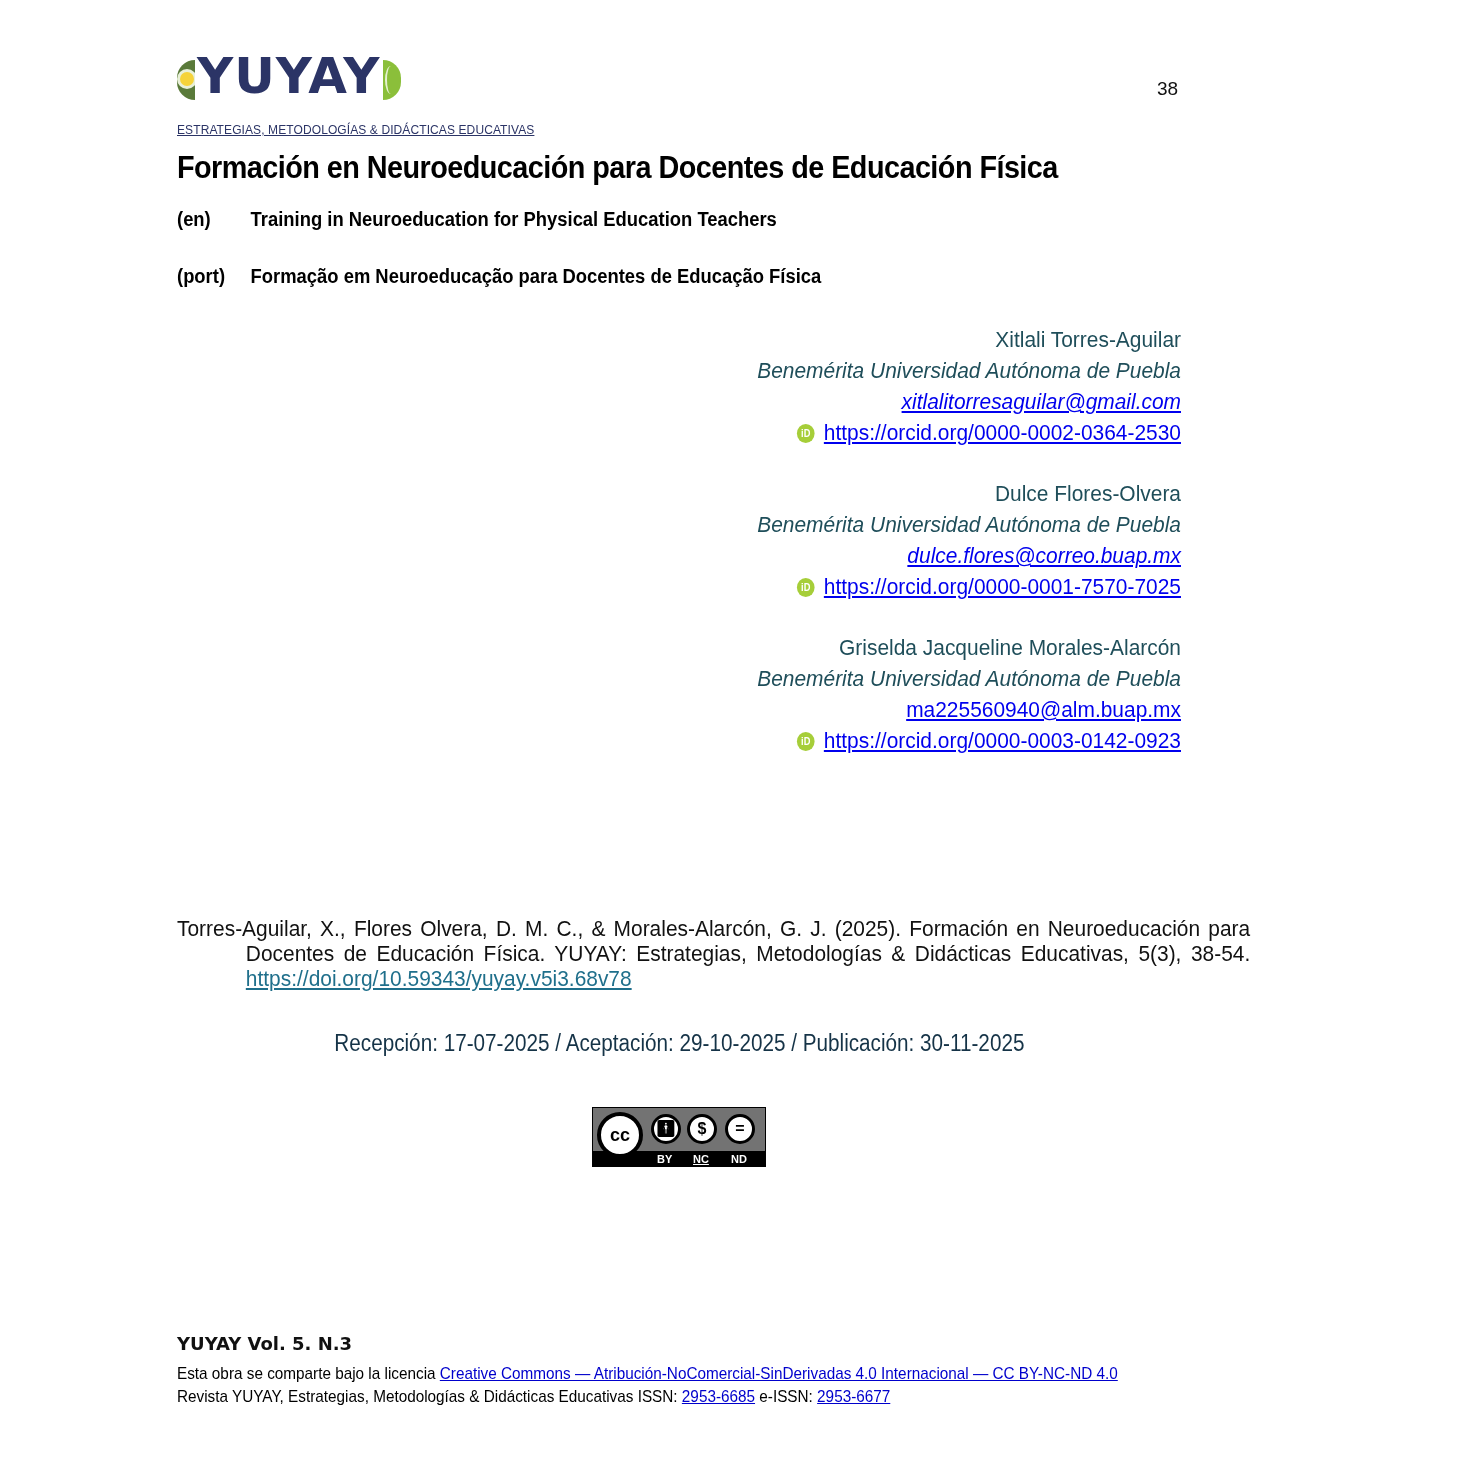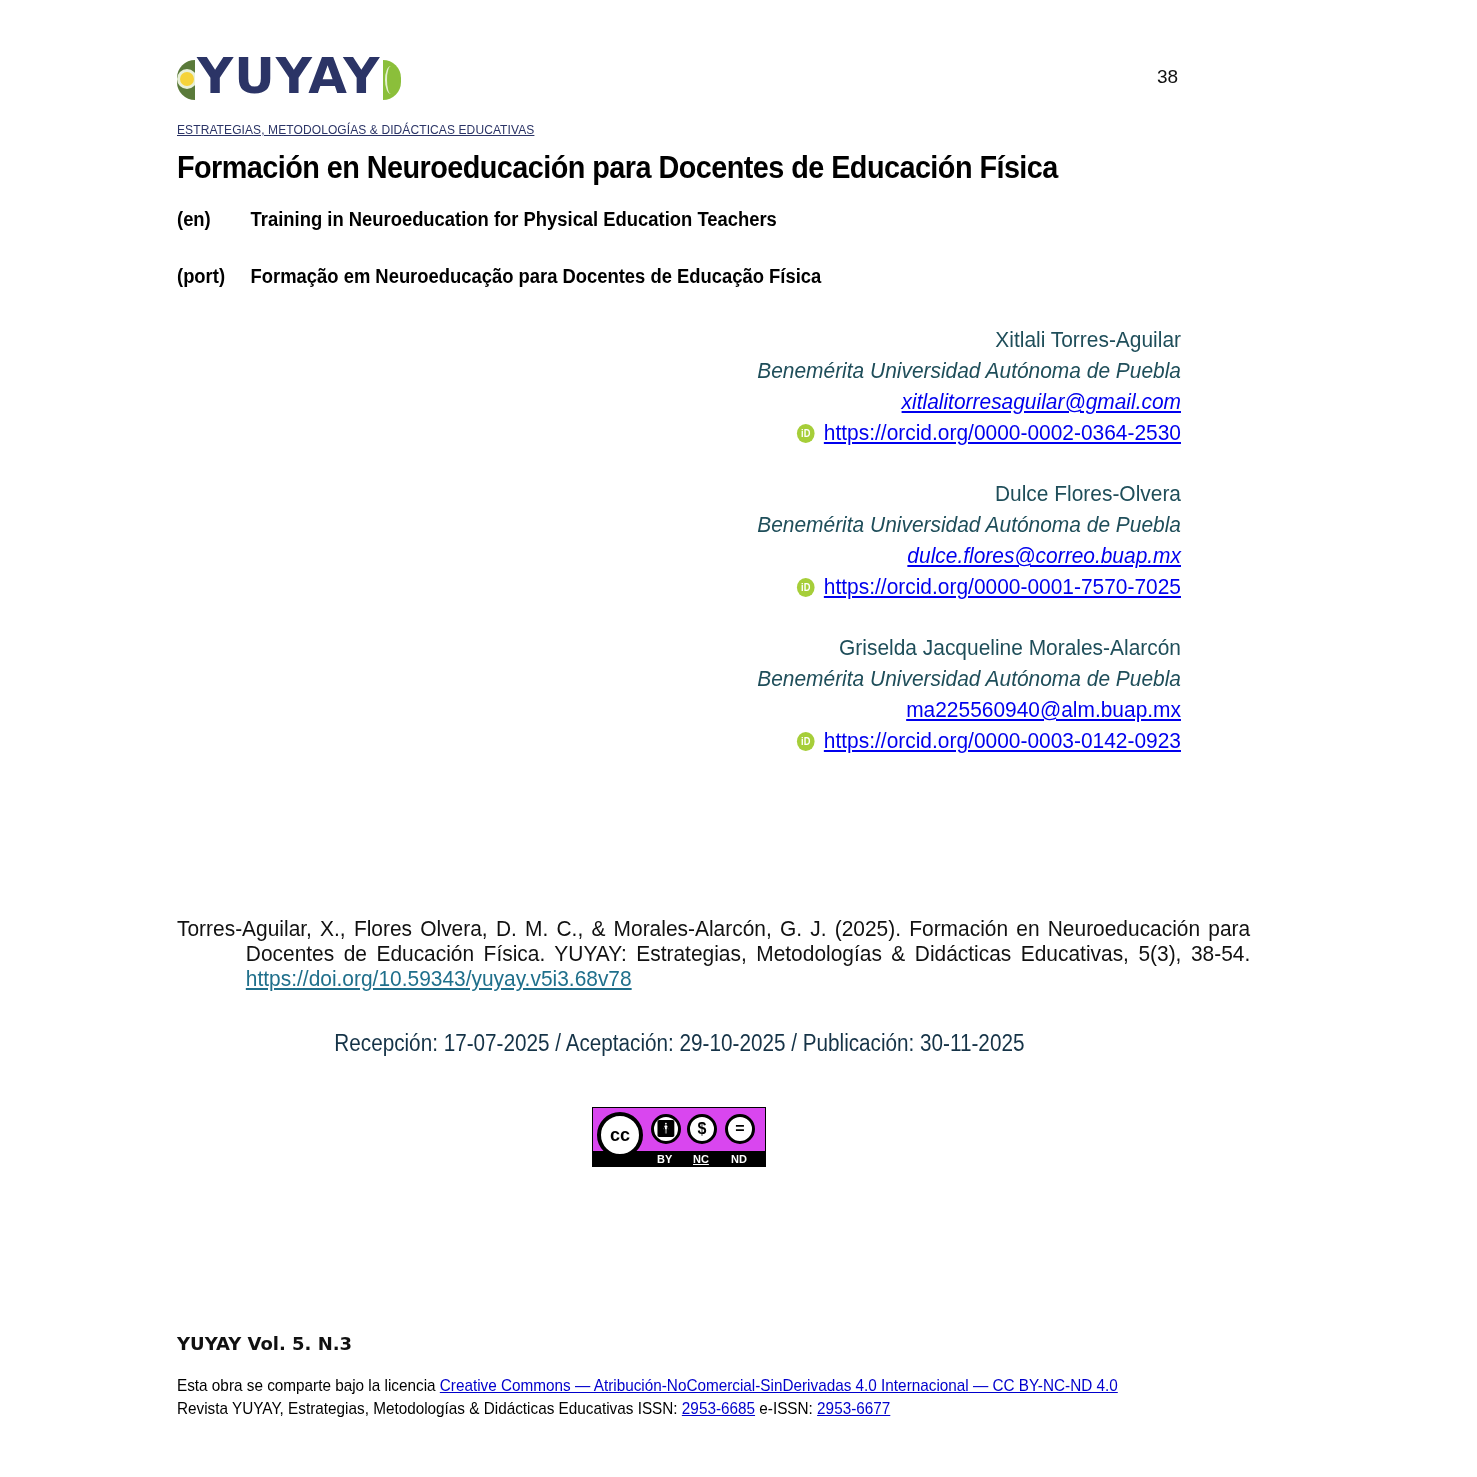--- a/index.html
+++ b/index.html
@@ -10,21 +10,21 @@
   
   .logo { left: 177px; top: 52px; width: 236px; height: 68px; }
   .logo-row { display: flex; align-items: flex-end; height: 48px; }
   .logo-left-cap { width: 18px; height: 40px; border-radius: 20px 0 0 20px; background: #5a7a3a; position: relative; overflow: hidden; margin-right: 2px; }
   .logo-left-cap .sun { position: absolute; left: 3px; top: 12px; width: 14px; height: 14px; background: #f5d33a; border-radius: 50%; box-shadow: 0 0 0 3px #e8f0d8; }
   .logo-letters { font-family: "DejaVu Sans", sans-serif; font-weight: bold; font-size: 50px; line-height: 48px; color: #2b3466; letter-spacing: 1px; }
   .logo-right-cap { width: 18px; height: 40px; border-radius: 0 20px 20px 0; background: #8bbf3a; margin-left: 3px; position: relative; overflow: hidden; }
   .logo-right-cap::after { content: ""; position: absolute; left: 2px; top: 6px; width: 10px; height: 28px; border-left: 2px solid #e6f2d0; border-radius: 50%; }
   .logo-sub { font-size: 12px; color: #2b3466; margin-top: 23px; white-space: nowrap; letter-spacing: 0.1px; text-decoration: underline; }
 
-  .page-num { left: 1157px; top: 66px; font-size: 19px; color: #111; }
+  .page-num { left: 1157px; top: 78px; font-size: 19px; color: #111; }
 
   .title { left: 177px; top: 150px; font-size: 31px; font-weight: bold; letter-spacing: -0.6px; transform: scaleX(0.93); transform-origin: left top; white-space: nowrap; }
   .alt-title { left: 177px; font-size: 20px; font-weight: bold; transform: scaleX(0.92); transform-origin: left top; white-space: nowrap; }
   .alt-title .lang { display: inline-block; width: 80px; }
   .alt-en { top: 208px; }
   .alt-pt { top: 265px; }
 
   .authors { right: 296px; top: 324px; text-align: right; width: 600px; }
   .author { margin-bottom: 30px; }
   .author .line { font-size: 22.5px; line-height: 31px; white-space: nowrap; transform: scaleX(0.93); transform-origin: right top; }
@@ -35,28 +35,28 @@
   .author .orcid { color: #0000ee; text-decoration: underline; }
   .orcid-icon { display: inline-block; width: 19px; height: 19px; border-radius: 50%; background: #a6ce39; color: #fff; font-size: 10px; font-weight: bold; line-height: 19px; text-align: center; vertical-align: 3px; margin-right: 10px; text-decoration: none; font-style: normal; }
 
   .citation { left: 177px; top: 916px; width: 1004px; font-size: 22.5px; line-height: 25px; color: #111; }
   .citation p { margin: 0; padding-left: 74px; text-indent: -74px; text-align: justify; transform: scaleX(0.93); transform-origin: left top; width: 1080px; }
   .citation .doi { color: #1f6f8b; text-decoration: underline; }
 
   .dates { left: 0; width: 1358px; top: 1030px; text-align: center; font-size: 23px; font-weight: normal; color: #153347; }
   .dates span { display: inline-block; transform: scaleX(0.9); }
 
-  .cc-badge { left: 592px; top: 1107px; width: 174px; height: 60px; background: #d946ef; border: 1px solid #000; box-sizing: border-box; }
+  .cc-badge { left: 592px; top: 1107px; width: 174px; height: 60px; background: #737373; border: 1px solid #000; box-sizing: border-box; }
   .cc-badge .bar { position: absolute; left: 0; right: 0; bottom: 0; height: 15px; background: #000; }
   .cc-badge .cc { position: absolute; left: 4px; top: 4px; width: 46px; height: 46px; border-radius: 50%; background: #fff; border: 4px solid #000; box-sizing: border-box; font-weight: bold; font-size: 18px; line-height: 38px; text-align: center; color: #000; }
   .cc-badge .ic { position: absolute; top: 6px; width: 30px; height: 30px; border-radius: 50%; background: #fff; border: 3px solid #000; box-sizing: border-box; font-weight: bold; font-size: 16px; line-height: 24px; text-align: center; }
   .cc-badge .lbl { position: absolute; bottom: 1px; color: #fff; font-size: 11px; font-weight: bold; margin-top: 28px; }
 
   .footer { left: 177px; top: 1333px; }
-  .footer .vol { font-family: "DejaVu Sans", sans-serif; font-weight: bold; font-size: 18px; color: #111; margin-bottom: 20px; }
+  .footer .vol { font-family: "DejaVu Sans", sans-serif; font-weight: bold; font-size: 18px; color: #111; margin-bottom: 8px; }
   .footer .fl { font-size: 17px; line-height: 23px; white-space: nowrap; transform: scaleX(0.9); transform-origin: left top; }
   .footer a, .footer .lnk { color: #0000cc; text-decoration: underline; }
 </style>
 </head>
 <body>
 
 <div class="abs logo">
   <div class="logo-row">
     <div class="logo-left-cap">
         <div class="sun"></div>

